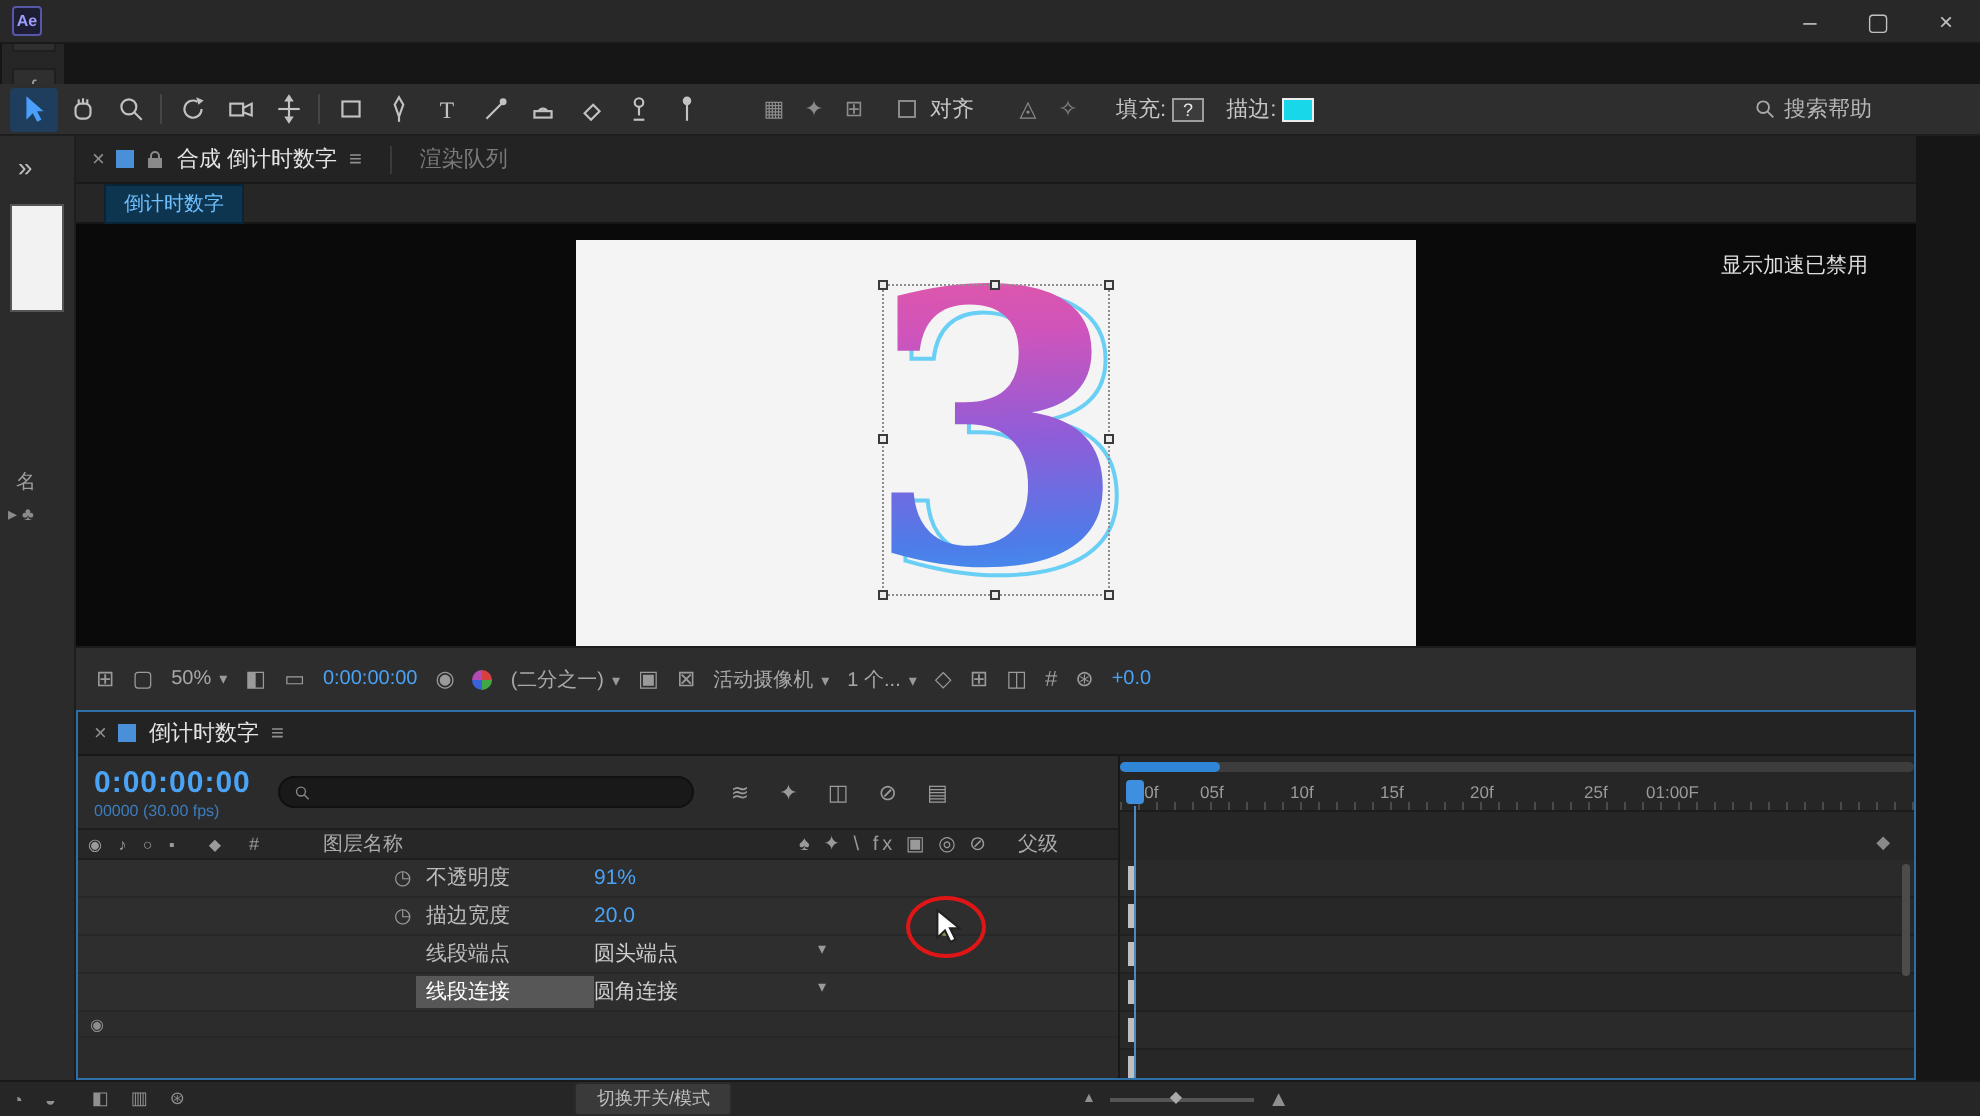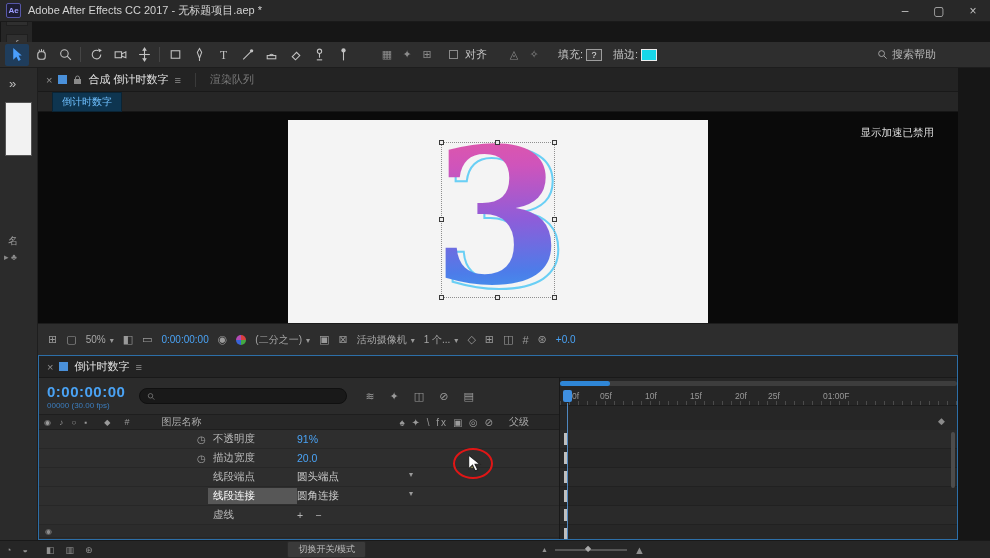--- a/index.html
+++ b/index.html
@@ -118,21 +118,20 @@
   #anno-dot{position:absolute;left:469px;top:461px;width:7px;height:7px;border-radius:50%;background:#8f9055;z-index:59}
   #cursor{position:absolute;left:467px;top:454px;z-index:61;pointer-events:none}
 </style>
 </head>
 <body>
 
 <div id="app">
 
   <div id="titlebar" class="abs">
     <div id="ae-logo">Ae</div>
-    <span id="win-title">Adobe After Effects CC 2017 - 无标题项目.aep *</span>
     <div id="win-btns">
       <span class="win-btn">–</span>
       <span class="win-btn">▢</span>
       <span class="win-btn">×</span>
     </div>
   </div>
 
 
   <div id="toolbar" class="abs">
     <span class="tool active">
@@ -386,41 +385,35 @@
             </span>
         </div>
         <div class="prow">
           <span class="psw"></span>
           <span class="plabel hl">线段连接</span>
           <span class="pval drop">
               <span>圆角连接</span>
               <span class="chev">▾</span>
             </span>
         </div>
-        <div class="prow">
-          <span class="psw"></span>
-          <span class="plabel">虚线</span>
-          <span class="pbtn">+</span>
-          <span class="pbtn">−</span>
-        </div>
         <div class="prow partial">
           <span class="pgut-eye">◉</span>
         </div>
       </div>
       <div id="tl-right">
         <div id="wa-track">
             <div id="wa-blue"></div>
           </div>
         <div id="tl-ruler">
           <span class="rlab" style="left:5px">:00f</span>
           <span class="rlab" style="left:40px">05f</span>
           <span class="rlab" style="left:85px">10f</span>
           <span class="rlab" style="left:130px">15f</span>
           <span class="rlab" style="left:175px">20f</span>
-          <span class="rlab" style="left:208px">25f</span>
+          <span class="rlab" style="left:232px">25f</span>
           <span class="rlab" style="left:263px">01:00F</span>
         </div>
         <span class="rgut" style="right:12px;top:38px">◆</span>
         <span class="rgut" style="right:6px;top:60px">◔</span>
         <div id="lanes">
           <div class="lane">
               <span class="inpt"></span>
             </div>
           <div class="lane">
               <span class="inpt"></span>

